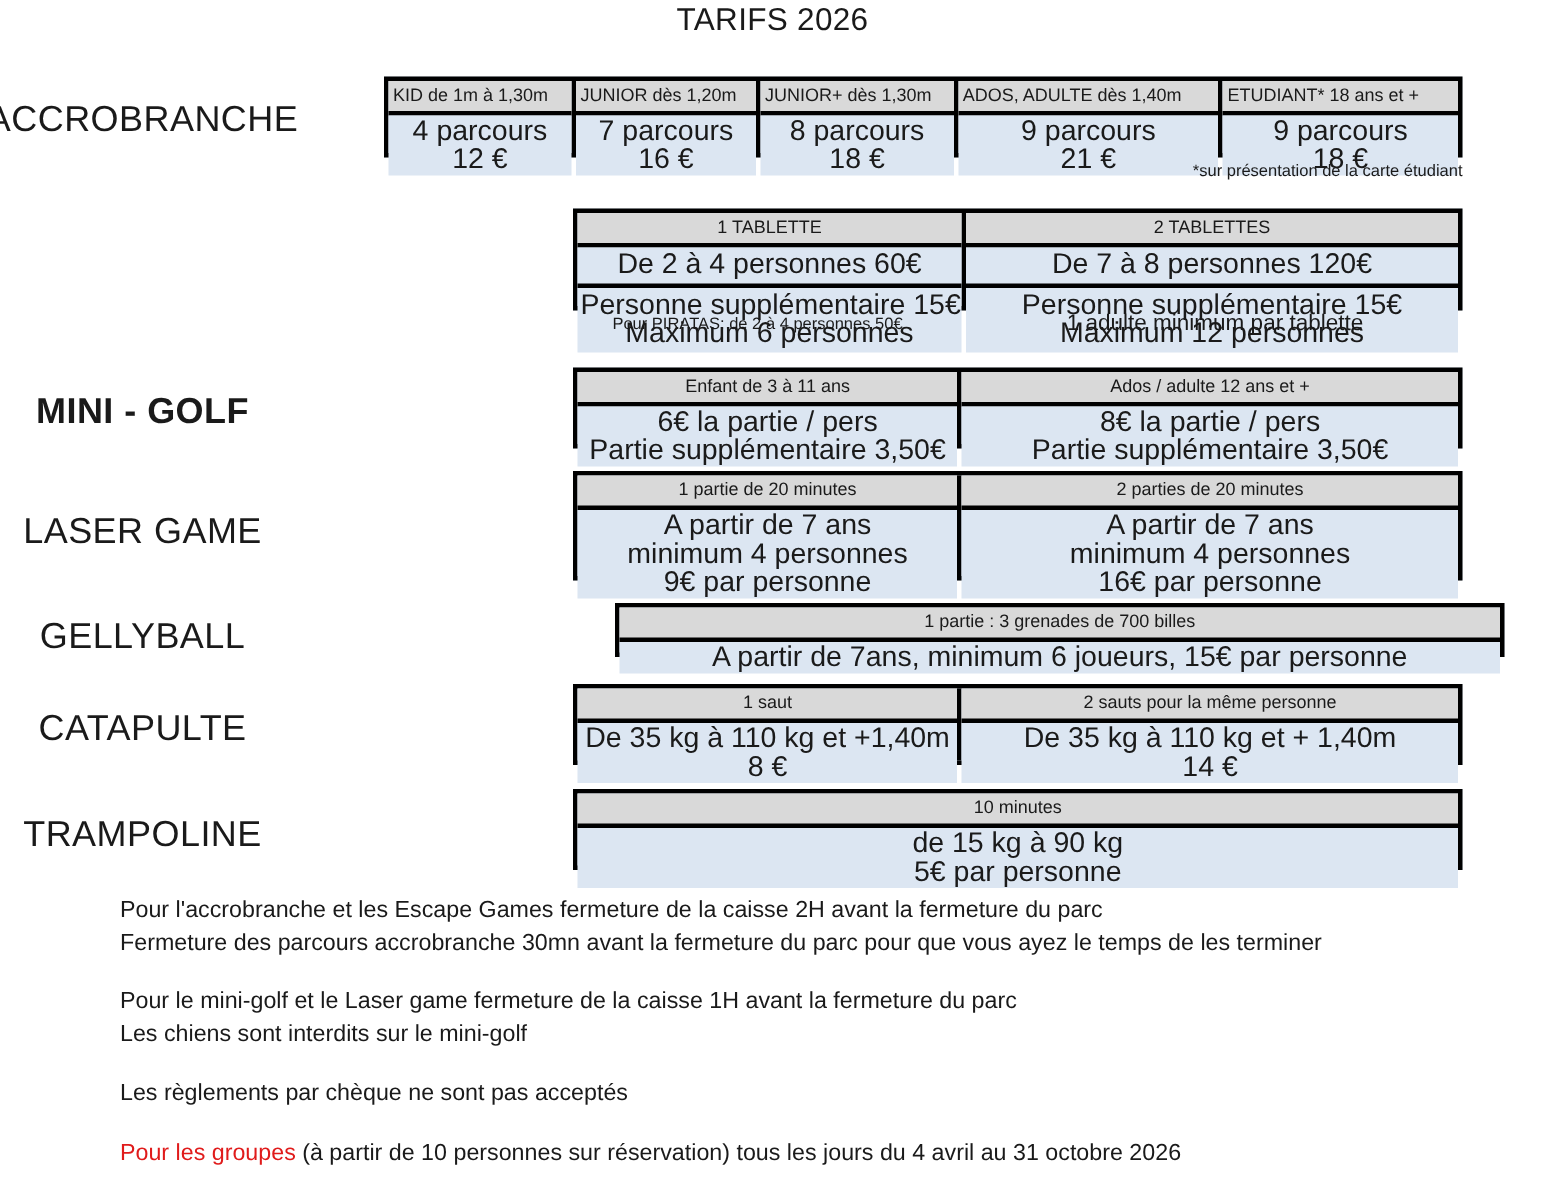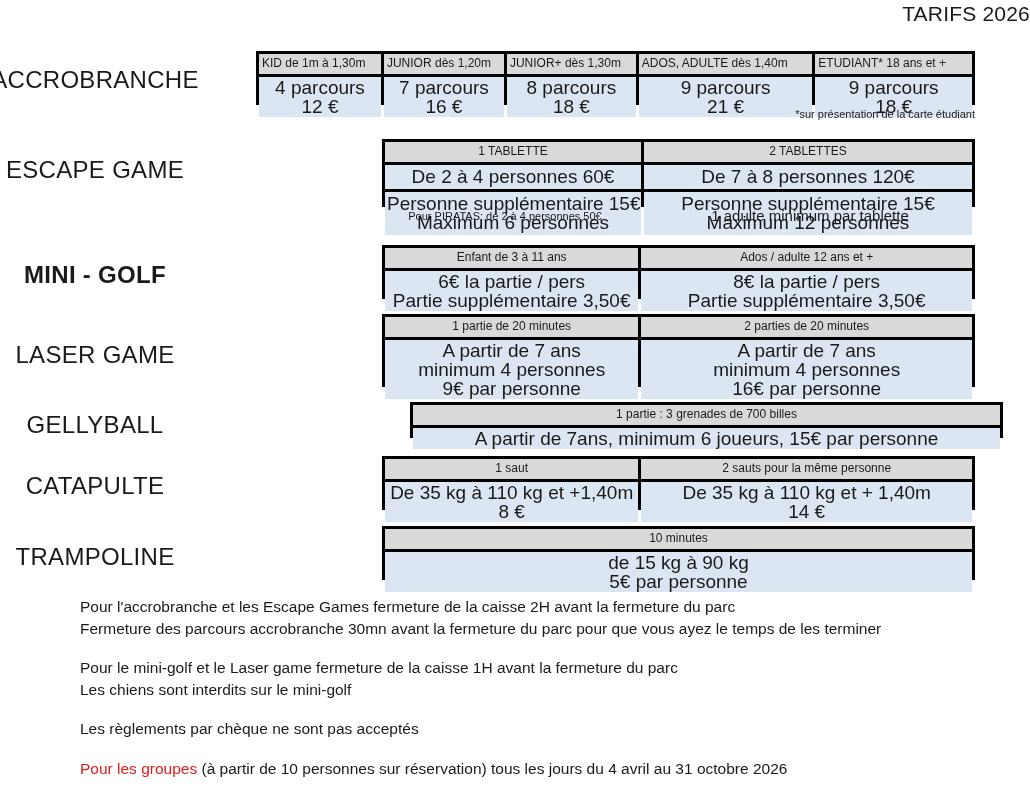--- a/index.html
+++ b/index.html
@@ -21,21 +21,21 @@
     width: 1030px;
     height: 789px;
   }
 
   
   .title {
     position: absolute;
     top: 2px;
     left: 0;
     width: 1030px;
-    text-align: right;
+    text-align: center;
     font-size: 21px;
     letter-spacing: .2px;
   }
   .cat-label {
     position: absolute;
     text-align: center;
     font-size: 24px;
     letter-spacing: .3px;
     white-space: nowrap;
     transform: translateX(-50%);
@@ -155,21 +155,20 @@
     <div class="col" style="width:158px;">
       <div class="hd left">ETUDIANT* 18 ans et +</div>
       <div class="body">
         <div>9 parcours</div>
         <div>18 €</div>
       </div>
     </div>
   </div>
   <div class="subnote right" style="left:975px; top:106px;">*sur présentation de la carte étudiant</div>
 
-  <div class="cat-label" style="left:95px; top:156px;">ESCAPE GAME</div>
 
   <div class="tbl" style="left:382px; top:139px; width:593px; height:68px;">
     <div class="col" style="width:259px;">
       <div class="hd">1 TABLETTE</div>
       <div class="body">
         <div class="grp">De 2 à 4 personnes 60€</div>
         <div class="sep"></div>
         <div class="grp">
           <div>Personne supplémentaire 15€</div>
           <div>Maximum 6 personnes</div>

